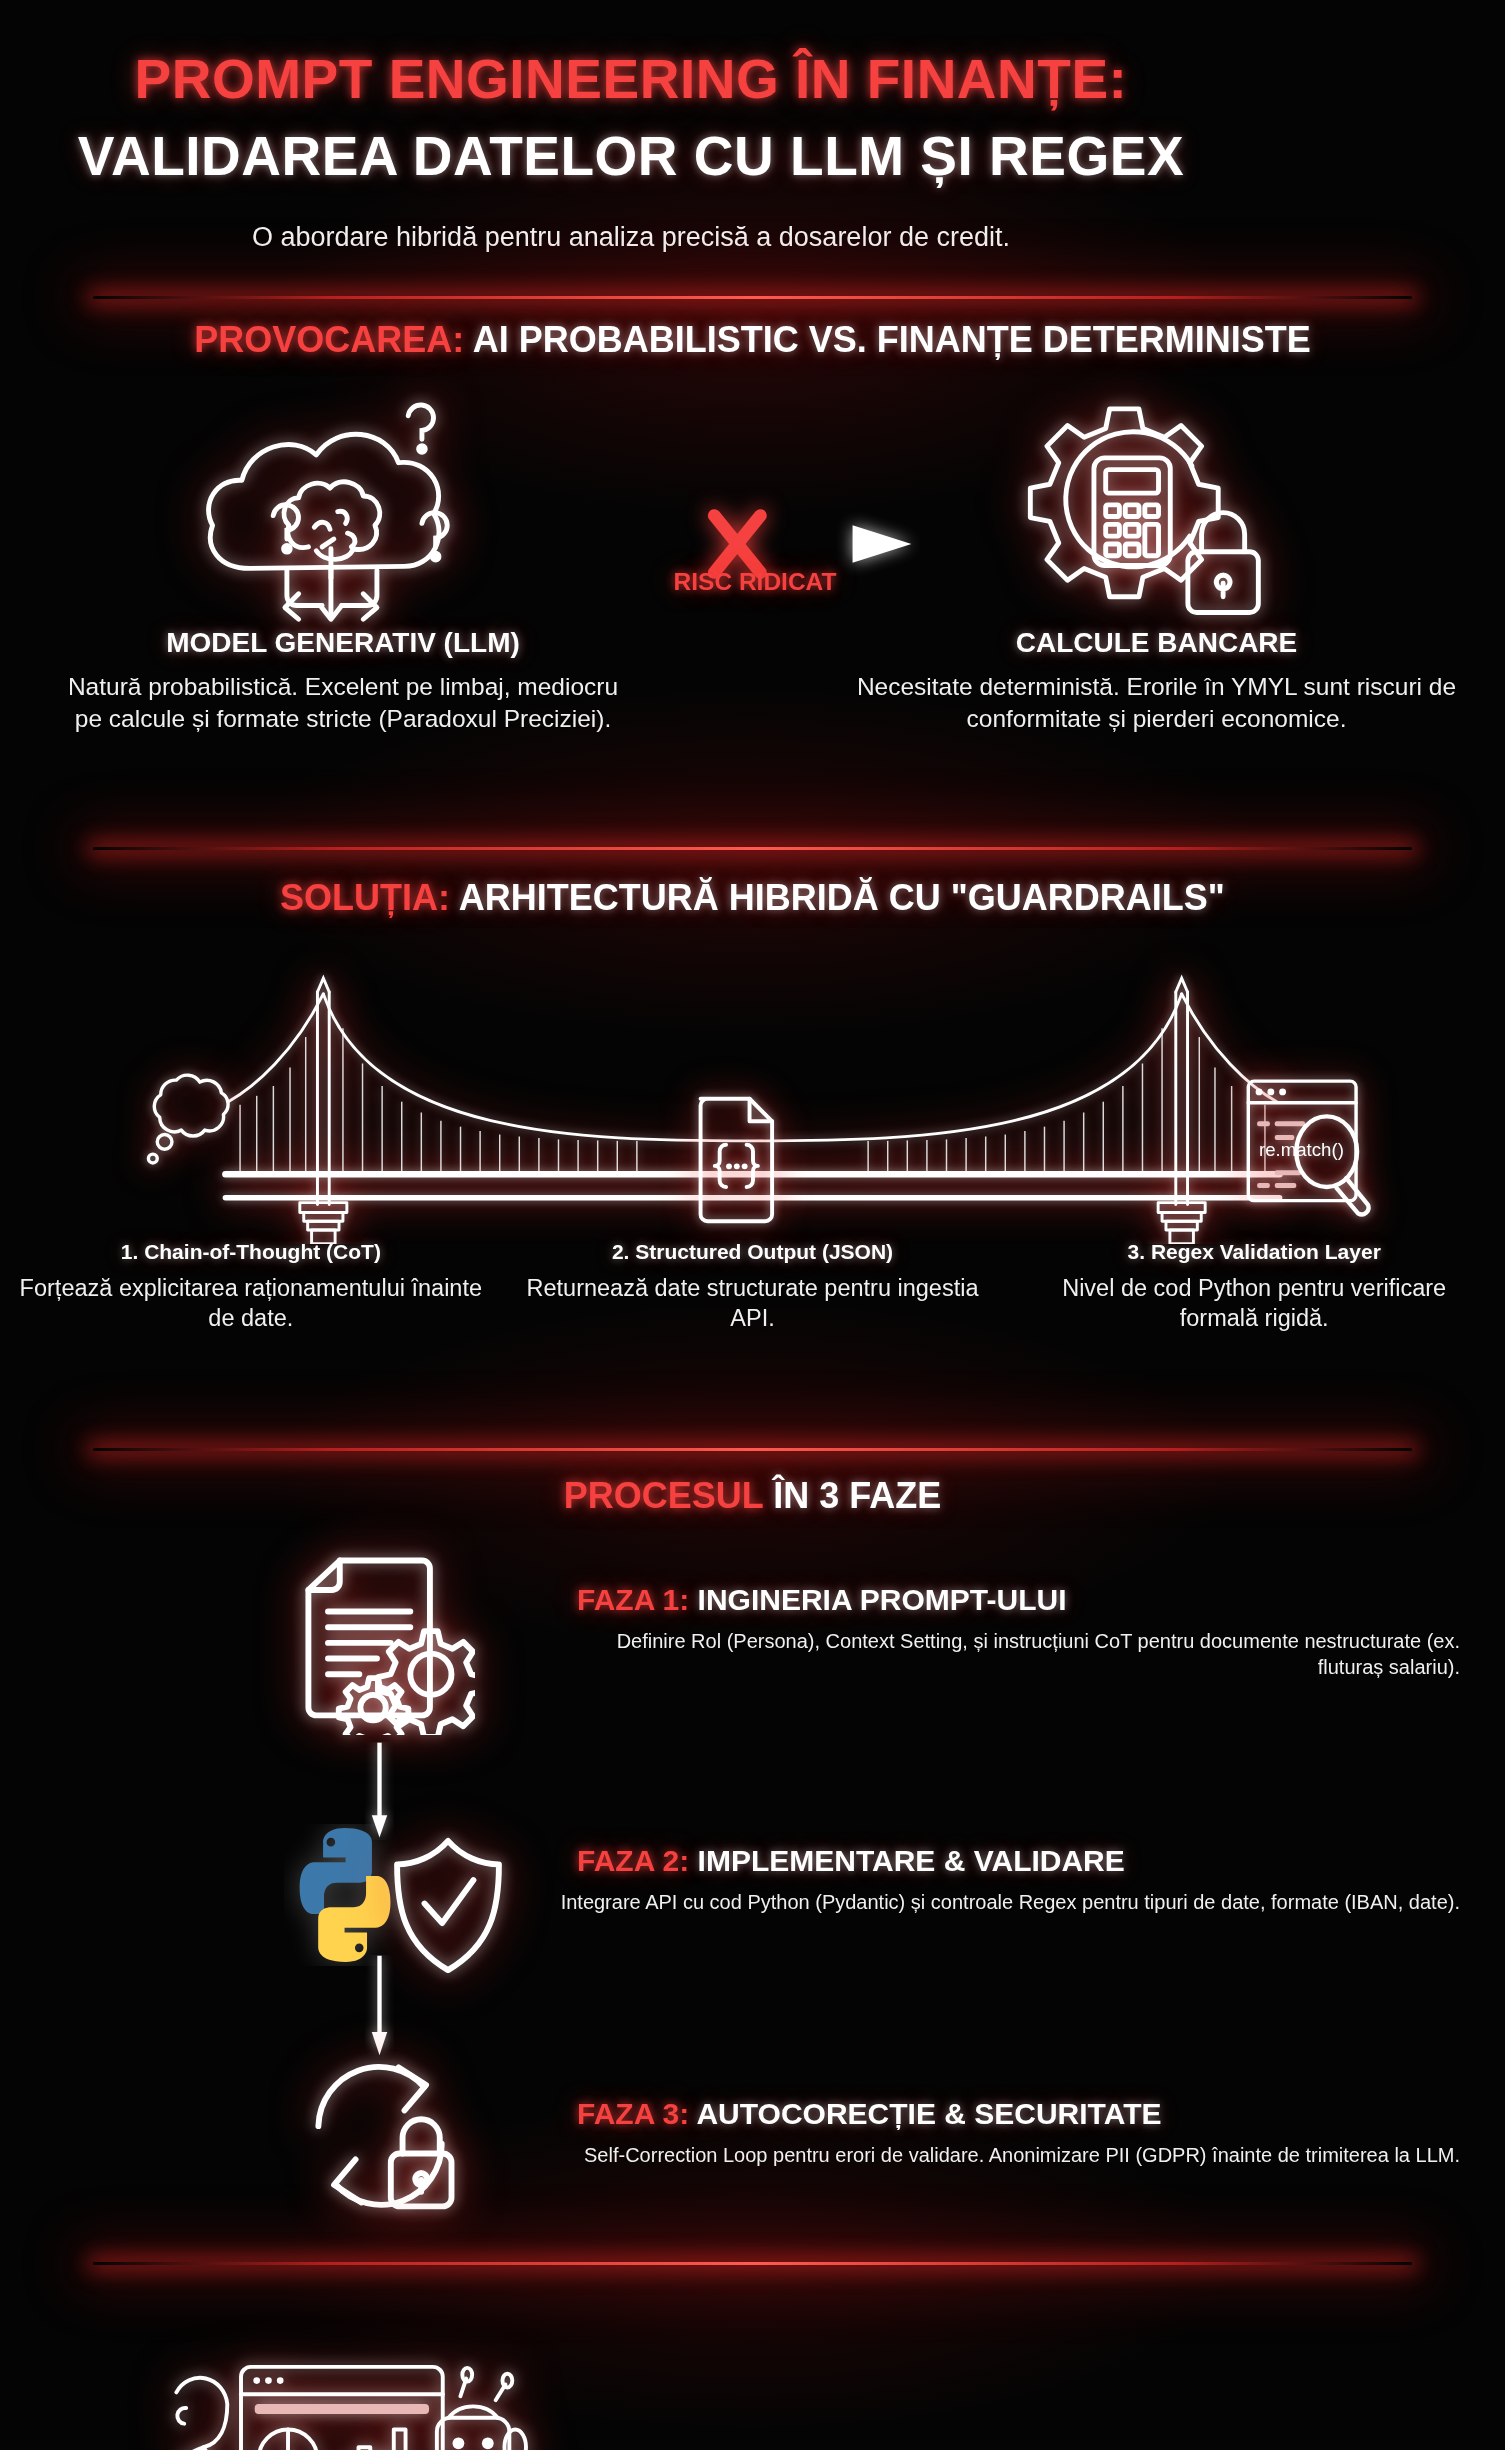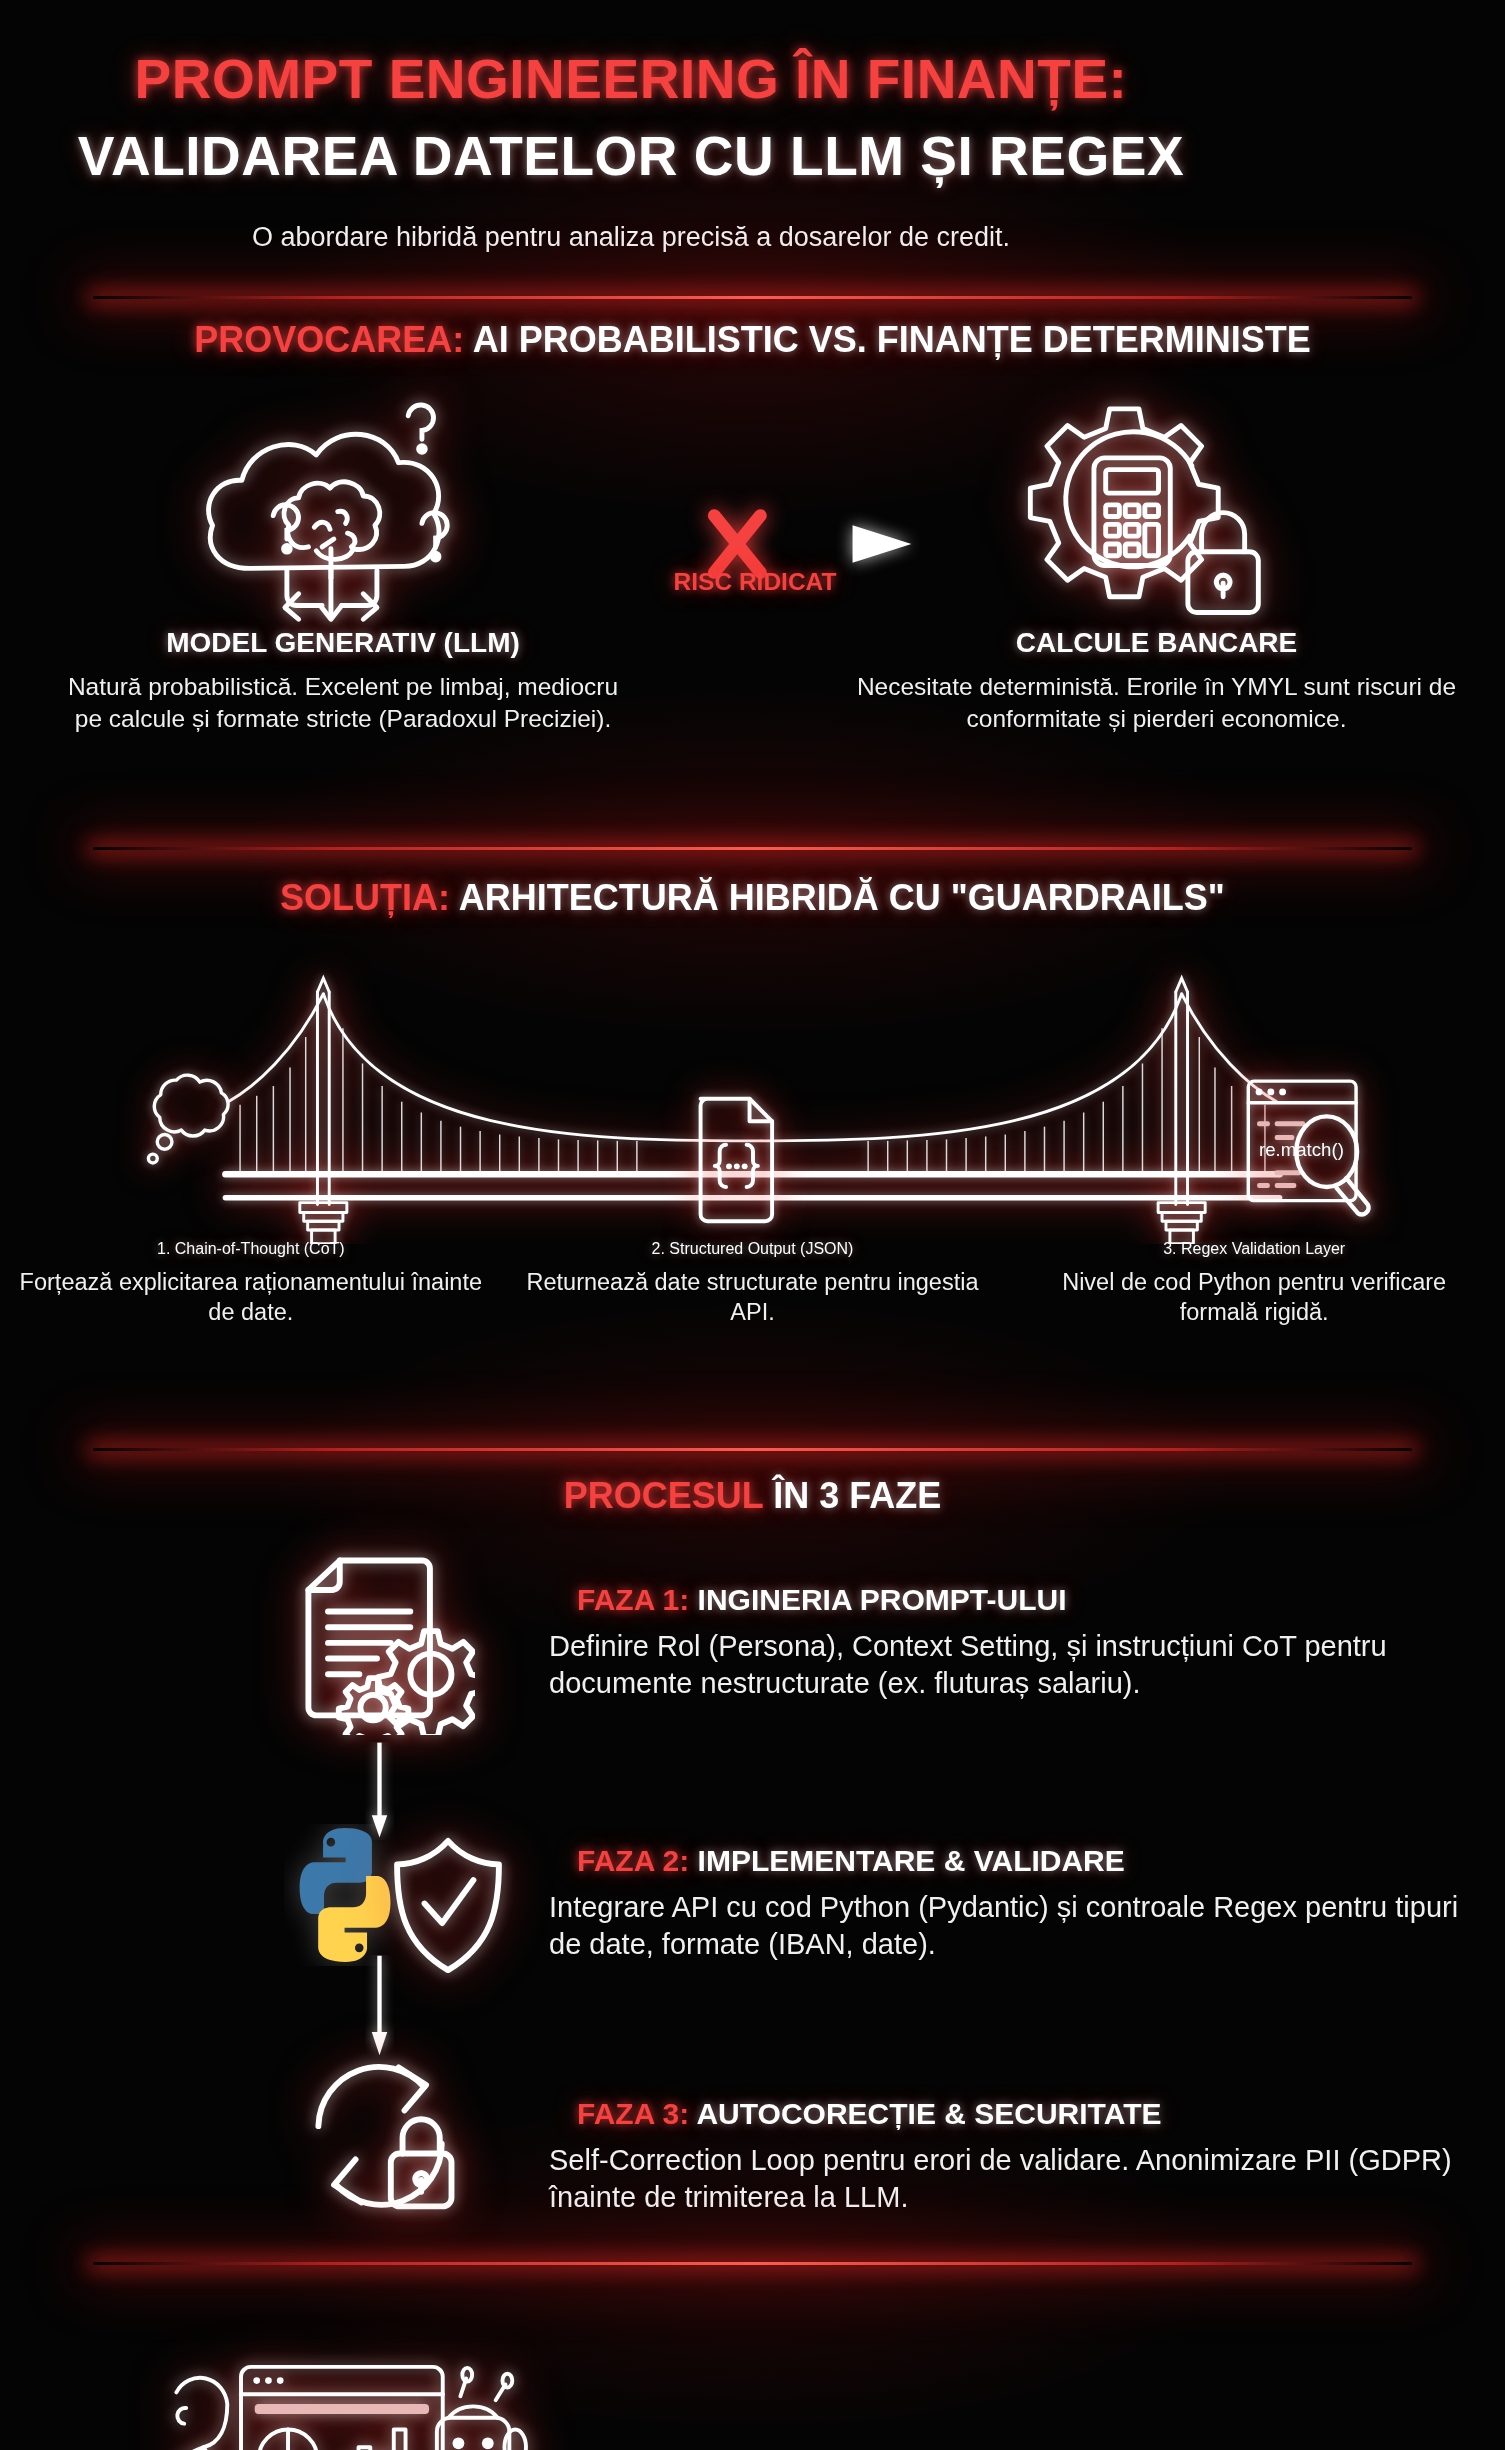--- a/index.html
+++ b/index.html
@@ -70,30 +70,30 @@
   }
   .col-title{ font-size:28px; font-weight:bold; color:#ffffff; }
   .col-body{ font-size:24.5px; line-height:1.30; color:#f0f0f0; margin-top:11.8px; }
   #challenge-col-left{ position:absolute; top:627px; left:54px; width:578px; text-align:center; }
   #challenge-col-right{ position:absolute; top:627px; left:843px; width:627px; text-align:center; }
 
   
   #bridge-wrap{ position:absolute; top:930px; left:0; width:1505px; height:314px; }
   #solution-cols{ position:absolute; top:1240px; left:0; width:1505px; display:flex; }
   .sol-col{ flex:1; text-align:center; padding:0 19.6px; }
-  .sol-col .num{ font-size:16px; font-weight:normal; color:#ffffff; }
+  .sol-col .num{ font-size:21px; font-weight:bold; color:#ffffff; }
   .sol-col .desc{ font-size:23.5px; line-height:1.28; margin-top:8.8px; color:#f0f0f0; }
 
   
   .phase{ position:absolute; left:0; width:1505px; }
   .phase-icon{ position:absolute; }
   .phase-text{ position:absolute; left:549px; width:911px; }
   .phase-title{ font-size:30px; font-weight:bold;padding-left:28px; }
   .phase-title .rest{ color:#ffffff; }
-  .phase-body{ font-size:29px; line-height:1.30; color:#f0f0f0; margin-top:10.8px; }
+  .phase-body{ font-size:20px; line-height:1.30; color:#f0f0f0; margin-top:10.8px;text-align:right; }
   .arrow-down{ position:absolute; left:365px; }
 
   
   #conclusion-art{ position:absolute; top:2357px; left:147px; }
   #conclusion-text{
     position:absolute; top:2445px; left:578px; width:843px;
     font-size:24.5px; line-height:1.34; color:#f0f0f0;
   }
 </style>
 </head>

